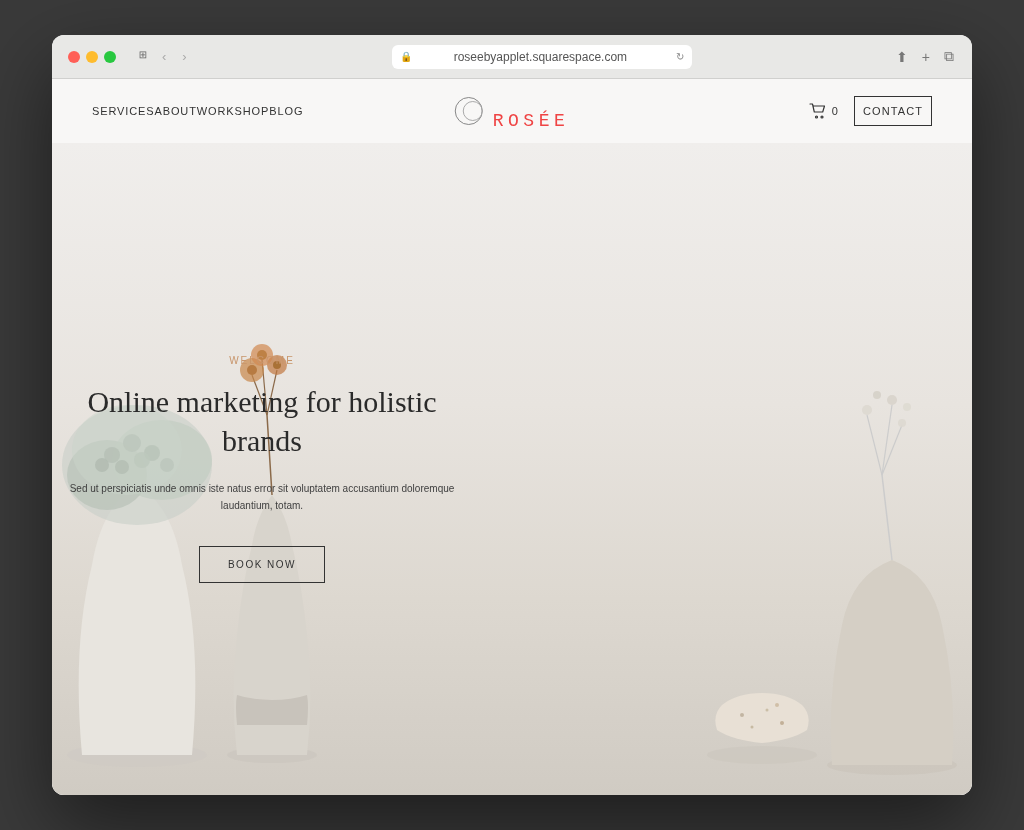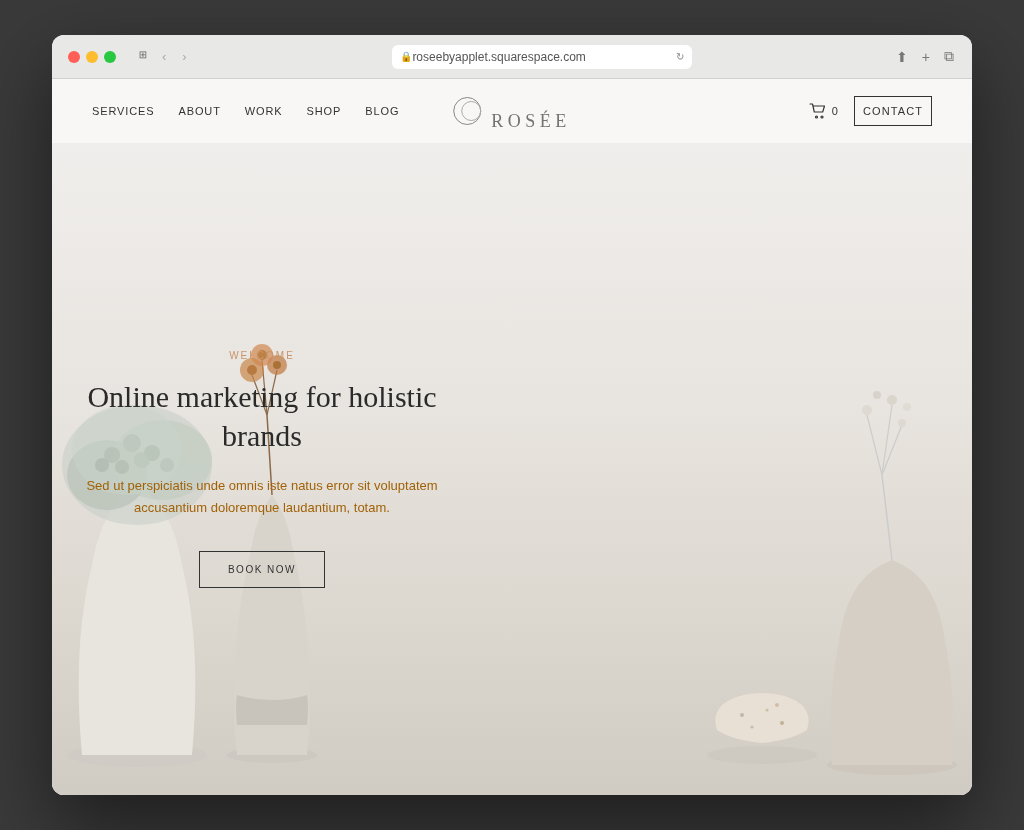--- a/index.html
+++ b/index.html
@@ -100,20 +100,21 @@
       cursor: pointer;
     }
     .address-input {
       background: #fff;
       border: none;
       border-radius: 6px;
       padding: 5px 24px 5px 20px;
       font-size: 12px;
       color: #555;
       width: 300px;
+      text-align: center;
       outline: none;
     }
 
     .window-actions {
       display: flex;
       gap: 10px;
       align-items: center;
     }
     .win-action-btn {
       color: #777;
@@ -140,21 +141,20 @@
       display: flex;
       align-items: center;
       justify-content: space-between;
       flex-shrink: 0;
       position: relative;
       z-index: 10;
     }
 
     .nav-links-left {
       display: flex;
-      gap: 24px;
       align-items: center;
     }
 
     .nav-link {
       font-size: 11px;
       font-weight: 500;
       letter-spacing: 0.08em;
       color: #333;
       text-transform: uppercase;
       cursor: pointer;
@@ -187,23 +187,23 @@
       border: 1px solid #aaa;
       border-radius: 50%;
       position: absolute;
       left: 50%;
       transform: translateX(-6px);
     }
 
     .logo-text {
       font-size: 18px;
       letter-spacing: 0.25em;
-      color: #737373;
+      color: #ef4444;
       font-weight: 300;
-      font-family: Liberation Serif, serif;
+      font-family: Liberation Mono, monospace;
       margin-top: 20px;
     }
 
     .nav-right {
       display: flex;
       align-items: center;
       gap: 16px;
     }
 
     .cart-icon {
@@ -268,22 +268,22 @@
     .hero-title {
       font-size: 30px;
       font-weight: 400;
       color: #2a2a2a;
       line-height: 1.3;
       font-family: Liberation Serif, serif;
       margin-bottom: 20px;
     }
 
     .hero-subtitle {
-      font-size: 13px;
-      color: #a16207;
+      font-size: 10px;
+      color: #404040;
       line-height: 1.7;
       margin-bottom: 32px;
     }
 
     .book-btn {
       border: 1.5px solid #333;
       padding: 12px 28px;
       font-size: 10px;
       letter-spacing: 0.15em;
       font-weight: 500;

